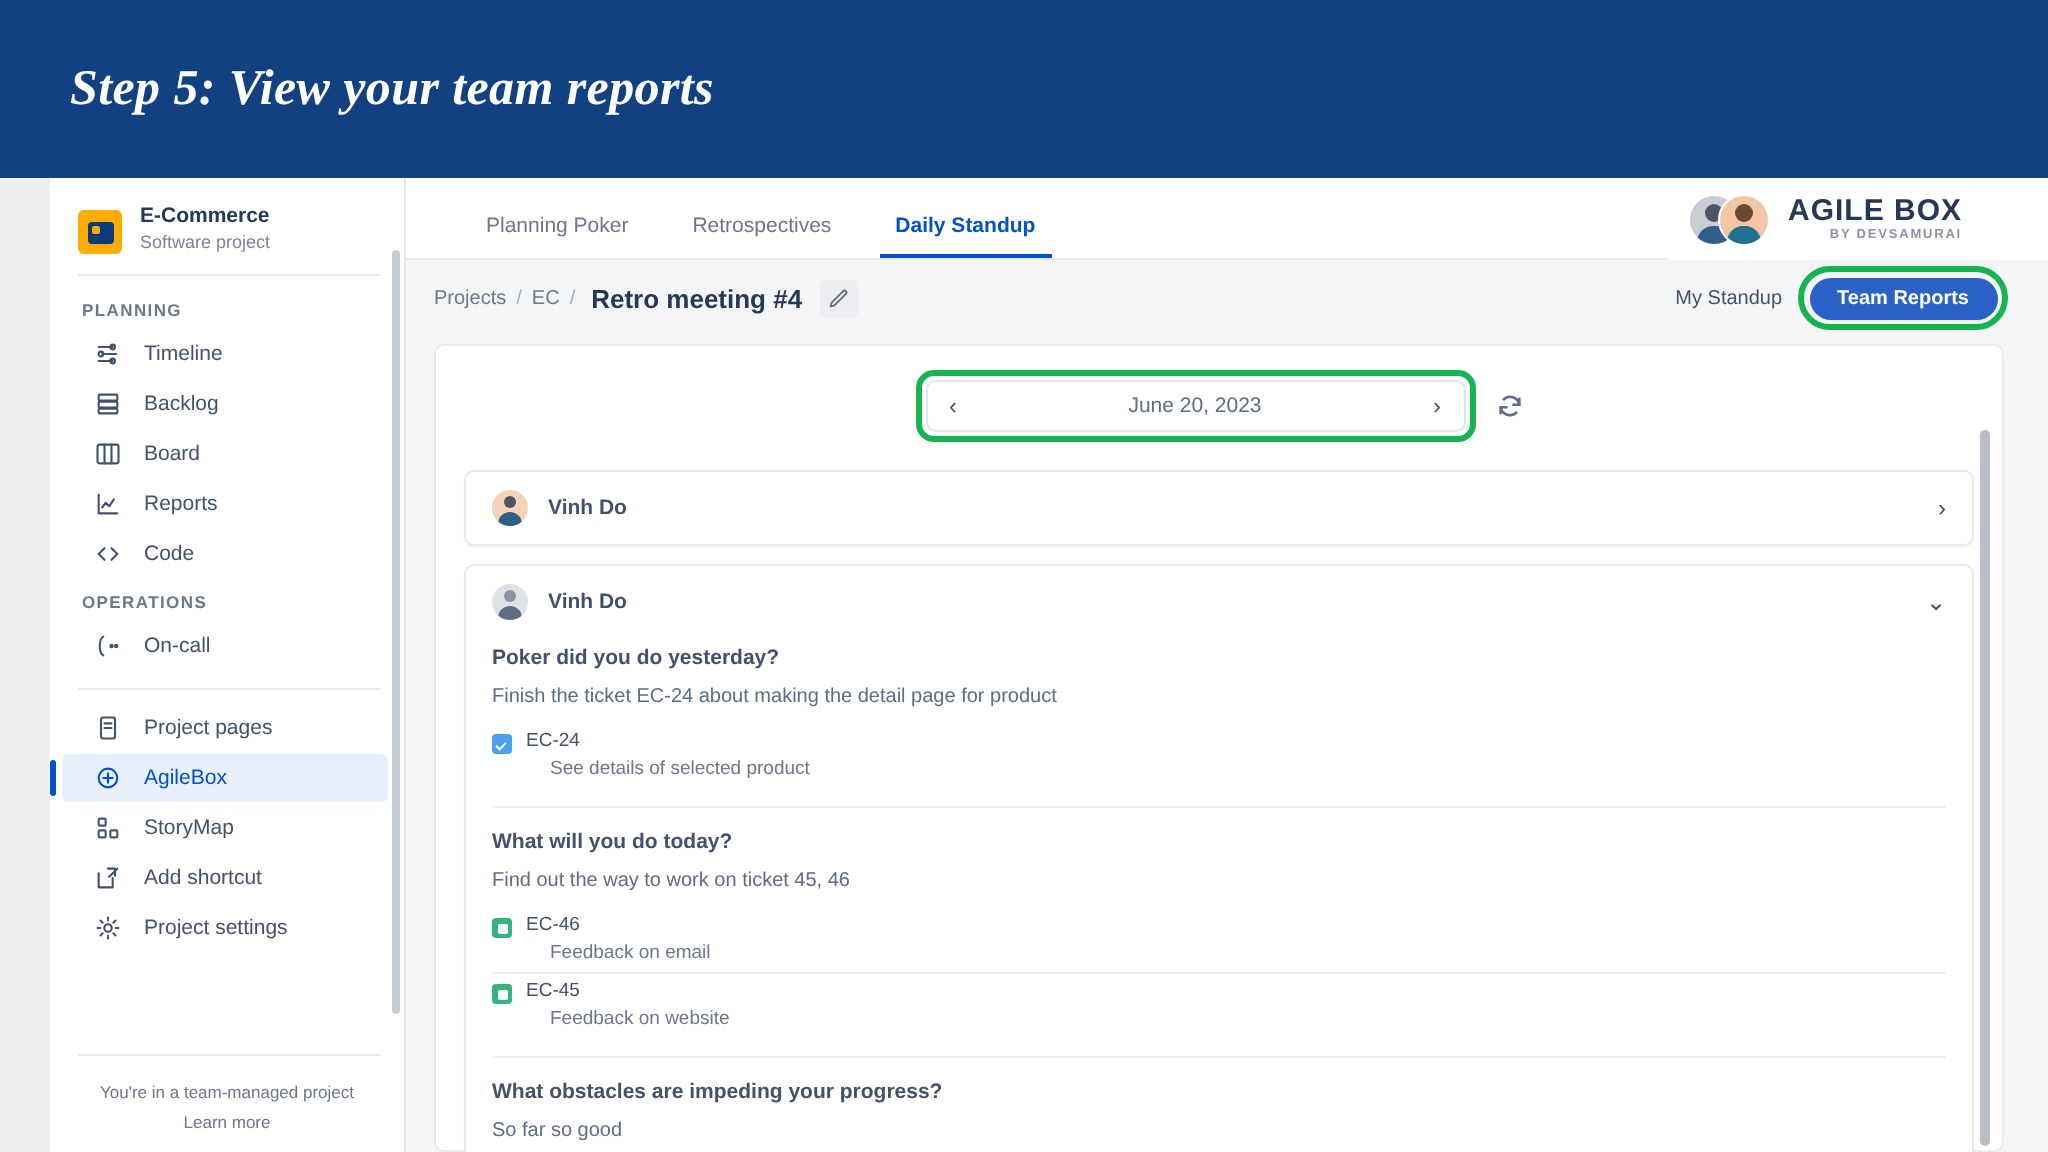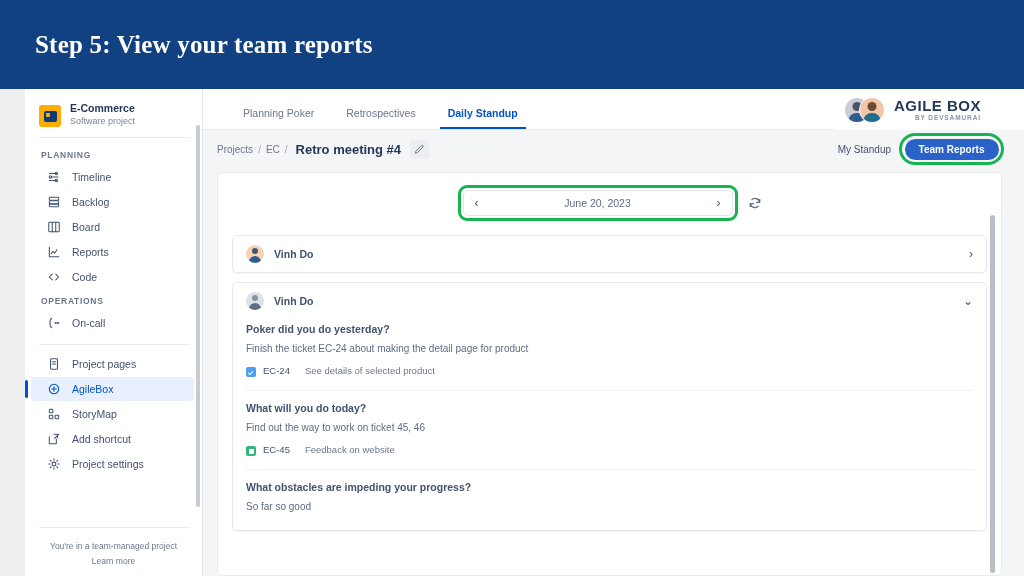--- a/index.html
+++ b/index.html
@@ -17,20 +17,21 @@
     background:#124182;
     display:flex; align-items:center;
   }
   .banner-title {
     color:#ffffff;
     font-family:"Liberation Serif", serif;
     font-weight:bold;
     font-size:25px;
     letter-spacing:0.2px;
     margin-left:35px;
+    font-style:italic;
   }
 
   
   .body-wrap { position:absolute; left:0; top:89px; width:1024px; height:487px; background:#efefef; display:flex; }
   .left-gutter { width:25px; height:100%; background:#efefef; }
 
   
   .sidebar {
     width:178px; height:487px; background:#ffffff;
     border-right:1px solid #e4e6ea;
@@ -191,21 +192,21 @@
   .tk-icon.task  { background:#4b9ff0; }
   .tk-icon.story { background:#36b37e; }
   .tk-icon.task::after{
     content:""; position:absolute; left:2px; top:4px; width:4px; height:2px;
     border-left:1.4px solid #fff; border-bottom:1.4px solid #fff;
     transform:rotate(-45deg);
   }
   .tk-icon.story::after{
     content:""; position:absolute; left:2.5px; top:2.5px; width:5px; height:5px; background:#fff; border-radius:1px;
   }
-  .tk-text { display:flex; flex-direction:row; gap:3px;text-align:center; }
+  .tk-text { display:flex; flex-direction:column; gap:3px; }
   .tk-key { font-size:9.5px; color:#42526e; }
   .tk-sum { font-size:9.5px; color:#6b778c; padding-left:12px; }
 </style>
 </head>
 <body>
 
 <div class="screen">
 
   <div class="banner">
     <div class="banner-title">Step 5: View your team reports</div>
@@ -418,20 +419,27 @@
                         <div class="tk-sum">See details of selected product</div>
                       </div>
                     </div>
                   </div>
                   <div class="qblock">
                     <div class="q-title">What will you do today?</div>
                     <div class="q-answer">Find out the way to work on ticket 45, 46</div>
                     <div class="ticket">
                       <div class="tk-icon story"></div>
                       <div class="tk-text">
+                        <div class="tk-key">EC-46</div>
+                        <div class="tk-sum">Feedback on email</div>
+                      </div>
+                    </div>
+                    <div class="ticket">
+                      <div class="tk-icon story"></div>
+                      <div class="tk-text">
                         <div class="tk-key">EC-45</div>
                         <div class="tk-sum">Feedback on website</div>
                       </div>
                     </div>
                   </div>
                   <div class="qblock">
                     <div class="q-title">What obstacles are impeding your progress?</div>
                     <div class="q-answer">So far so good</div>
                   </div>
                 </div>

